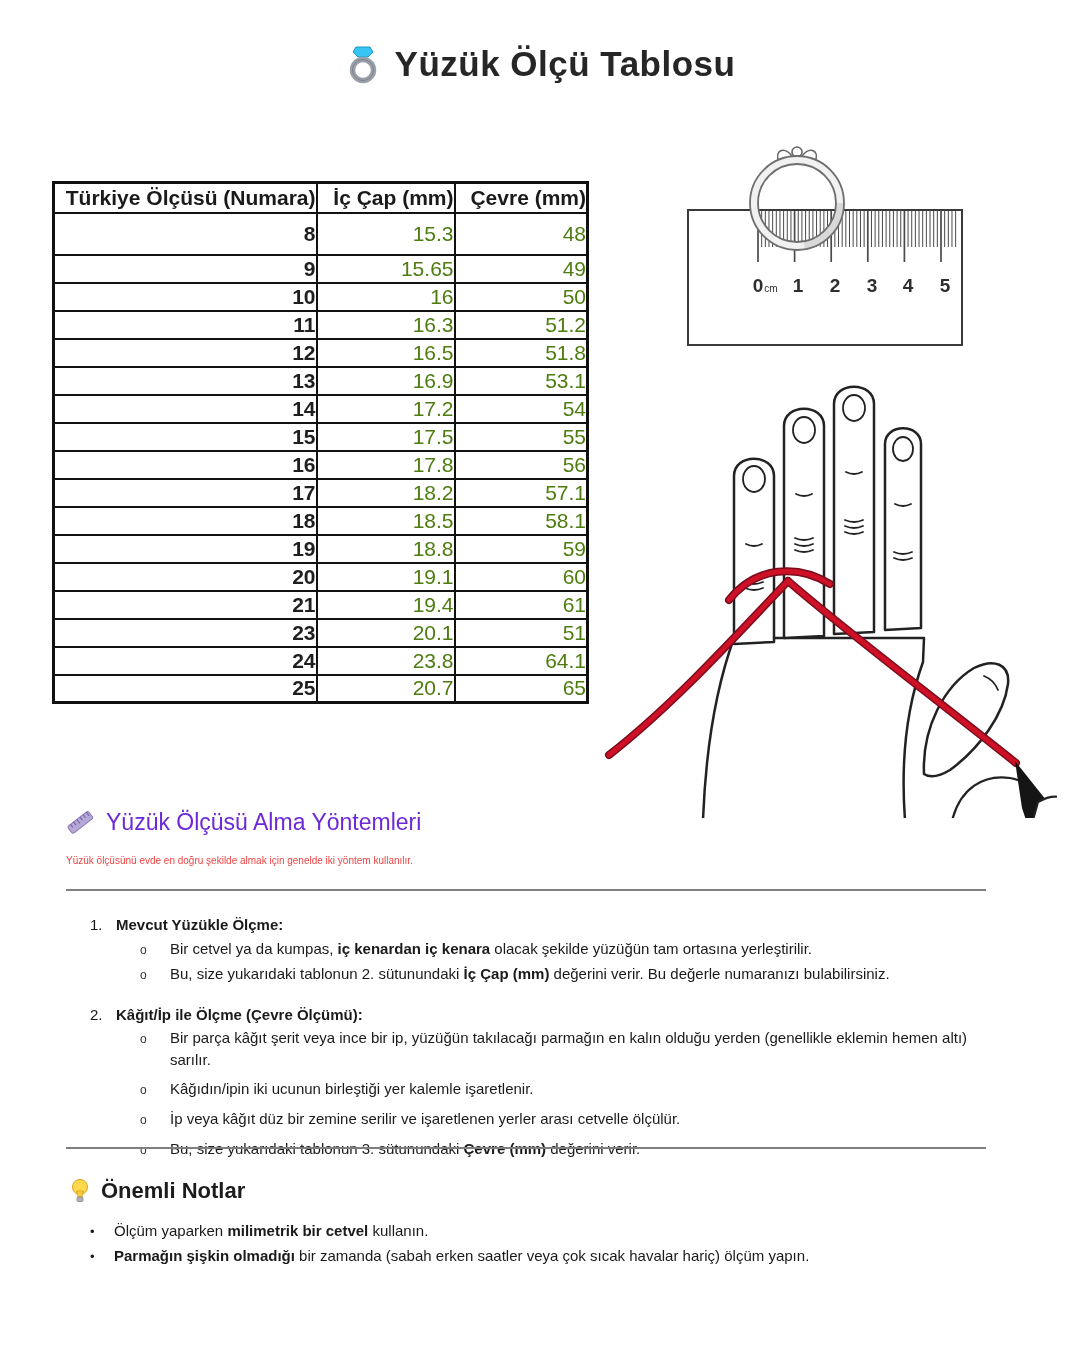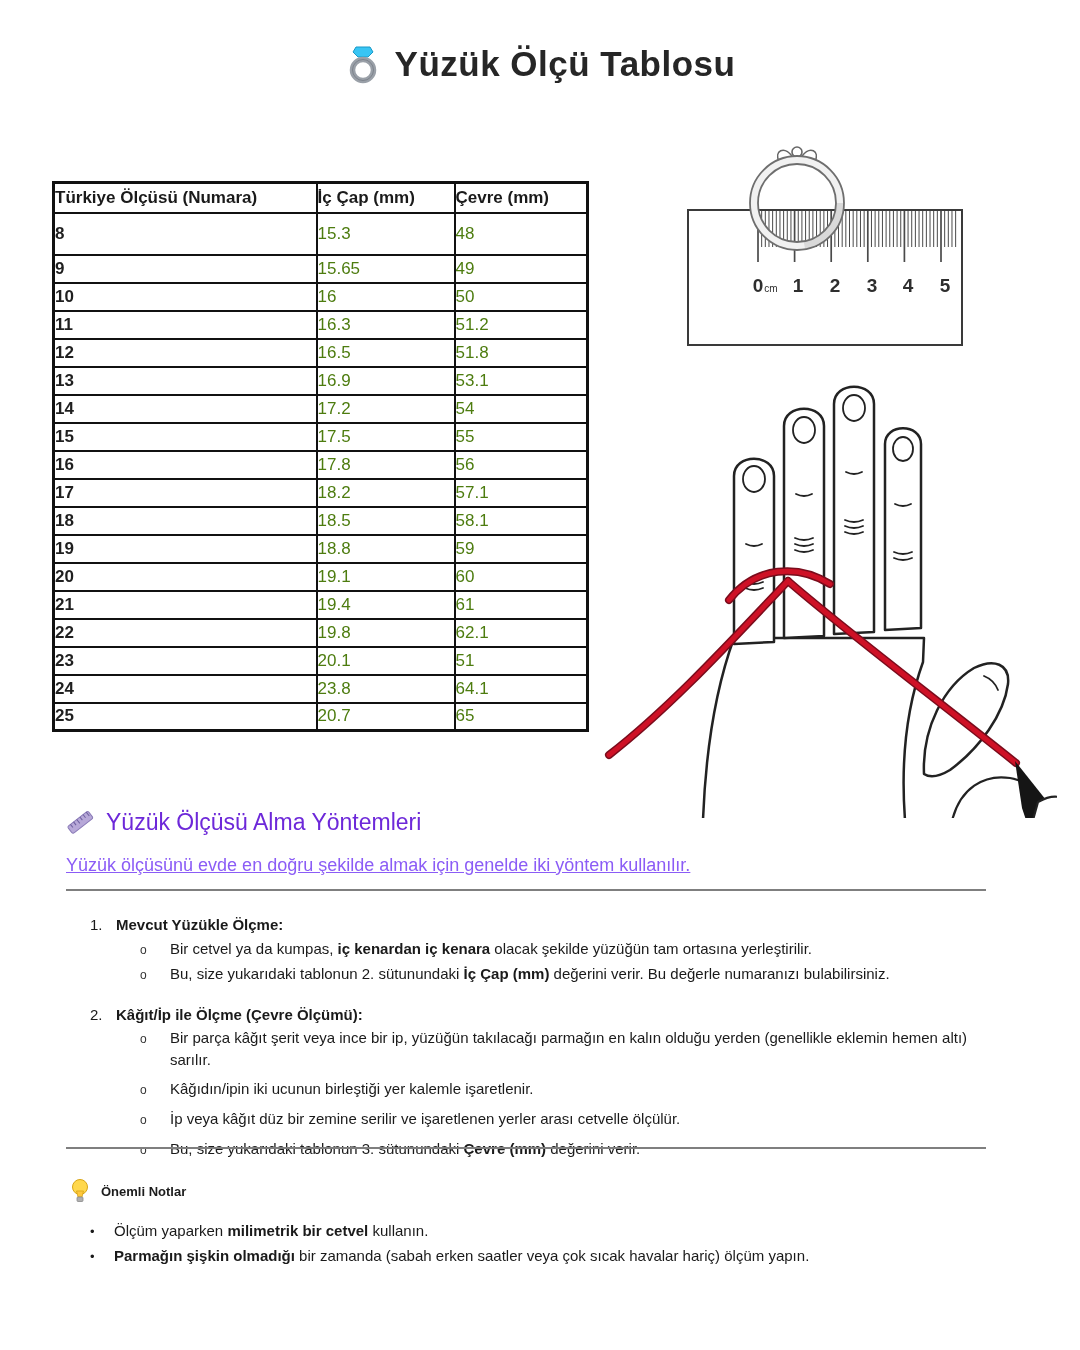--- a/index.html
+++ b/index.html
@@ -18,52 +18,52 @@
   
   .size-table {
     position:absolute; left:52px; top:181px; width:534px;
     border-collapse:collapse; table-layout:fixed;
     border:3px solid #111;
   }
   .size-table col.c1 { width:263px; }
   .size-table col.c2 { width:138px; }
   .size-table col.c3 { width:133px; }
   .size-table th, .size-table td {
-    border:2px solid #111; text-align:left; vertical-align:middle;
-    font-size:17px; padding:0; overflow:hidden; white-space:nowrap;
+    border:2px solid #111; text-align:right; vertical-align:middle;
+    font-size:21px; padding:0; overflow:hidden; white-space:nowrap;
   }
   .size-table th { height:30px; font-weight:bold; color:#1a1a1a; }
   .size-table td { height:28px; color:#4d7c0f; }
   .size-table tbody tr:first-child td { height:42px; }
   .size-table td.c-size { font-weight:bold; color:#1f1f1f; }
   
   .ruler-fig { position:absolute; left:680px; top:140px; }
   .hand-fig  { position:absolute; left:602px; top:376px; }
   
   .rule { position:absolute; left:66px; width:920px; height:0; border-top:2px solid #7f7f7f; }
   .methods-head {
     position:absolute; left:66px; top:808px;
     display:flex; align-items:center; gap:12px;
   }
   .methods-head .h2 { font-size:23px; font-weight:normal; color:#6d28d9; }
-  .intro { position:absolute; left:66px; top:855px; font-size:18px; color:#8b5cf6;text-decoration:underline; }
+  .intro { position:absolute; left:66px; top:855px; font-size:10px; color:#ef4444; }
   .methods-list { position:absolute; left:66px; top:916px; width:920px; font-size:15px; }
   .li-head { display:flex; align-items:baseline; }
   .li-num { width:26px; margin-left:24px; flex:none; }
   .li-title { font-weight:bold;text-align:center; }
   .subs { margin-top:4px; }
   .sub { display:flex; align-items:baseline; margin-left:74px; line-height:23px; }
   .sub .mk { width:30px; flex:none; font-size:12px; color:#333; }
   .item2 { margin-top:19px; }
   .item2 .sub { line-height:22px; margin-bottom:7px; }
   .notes-head {
     position:absolute; left:70px; top:1178px;
     display:flex; align-items:center; gap:11px;
   }
-  .notes-head .h3 { font-size:13px; font-weight:bold; color:#1c1c1c; }
+  .notes-head .h3 { font-size:22px; font-weight:bold; color:#1c1c1c; }
   .notes-list { position:absolute; left:90px; top:1219px; width:880px; font-size:15px; }
   .note { display:flex; align-items:baseline; line-height:24px; }
   .note .mk { width:24px; flex:none; font-size:13px; }
   b { font-weight:bold; }
 </style>
 </head>
 <body>
 
 <div class="page">
 
@@ -152,25 +152,20 @@
         </tr>
         <tr>
           <td class="c-size">20</td>
           <td>19.1</td>
           <td>60</td>
         </tr>
         <tr>
           <td class="c-size">21</td>
           <td>19.4</td>
           <td>61</td>
-        </tr>
-        <tr>
-          <td class="c-size">22</td>
-          <td>19.8</td>
-          <td>62.1</td>
         </tr>
         <tr>
           <td class="c-size">23</td>
           <td>20.1</td>
           <td>51</td>
         </tr>
         <tr>
           <td class="c-size">24</td>
           <td>23.8</td>
           <td>64.1</td>

